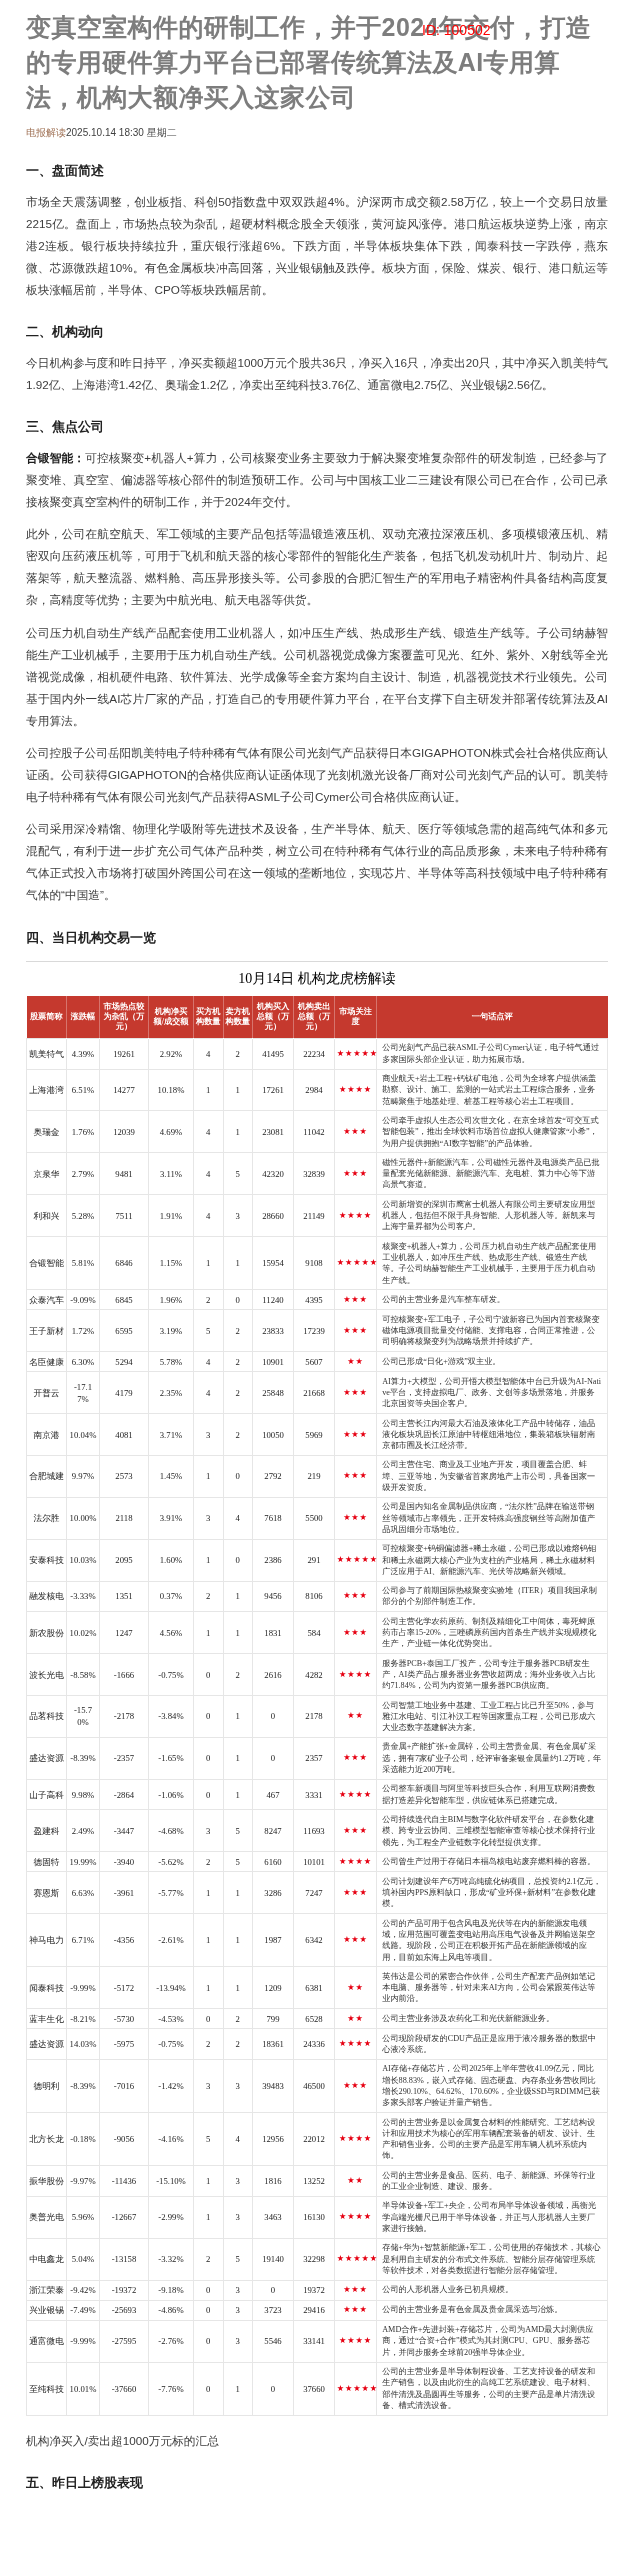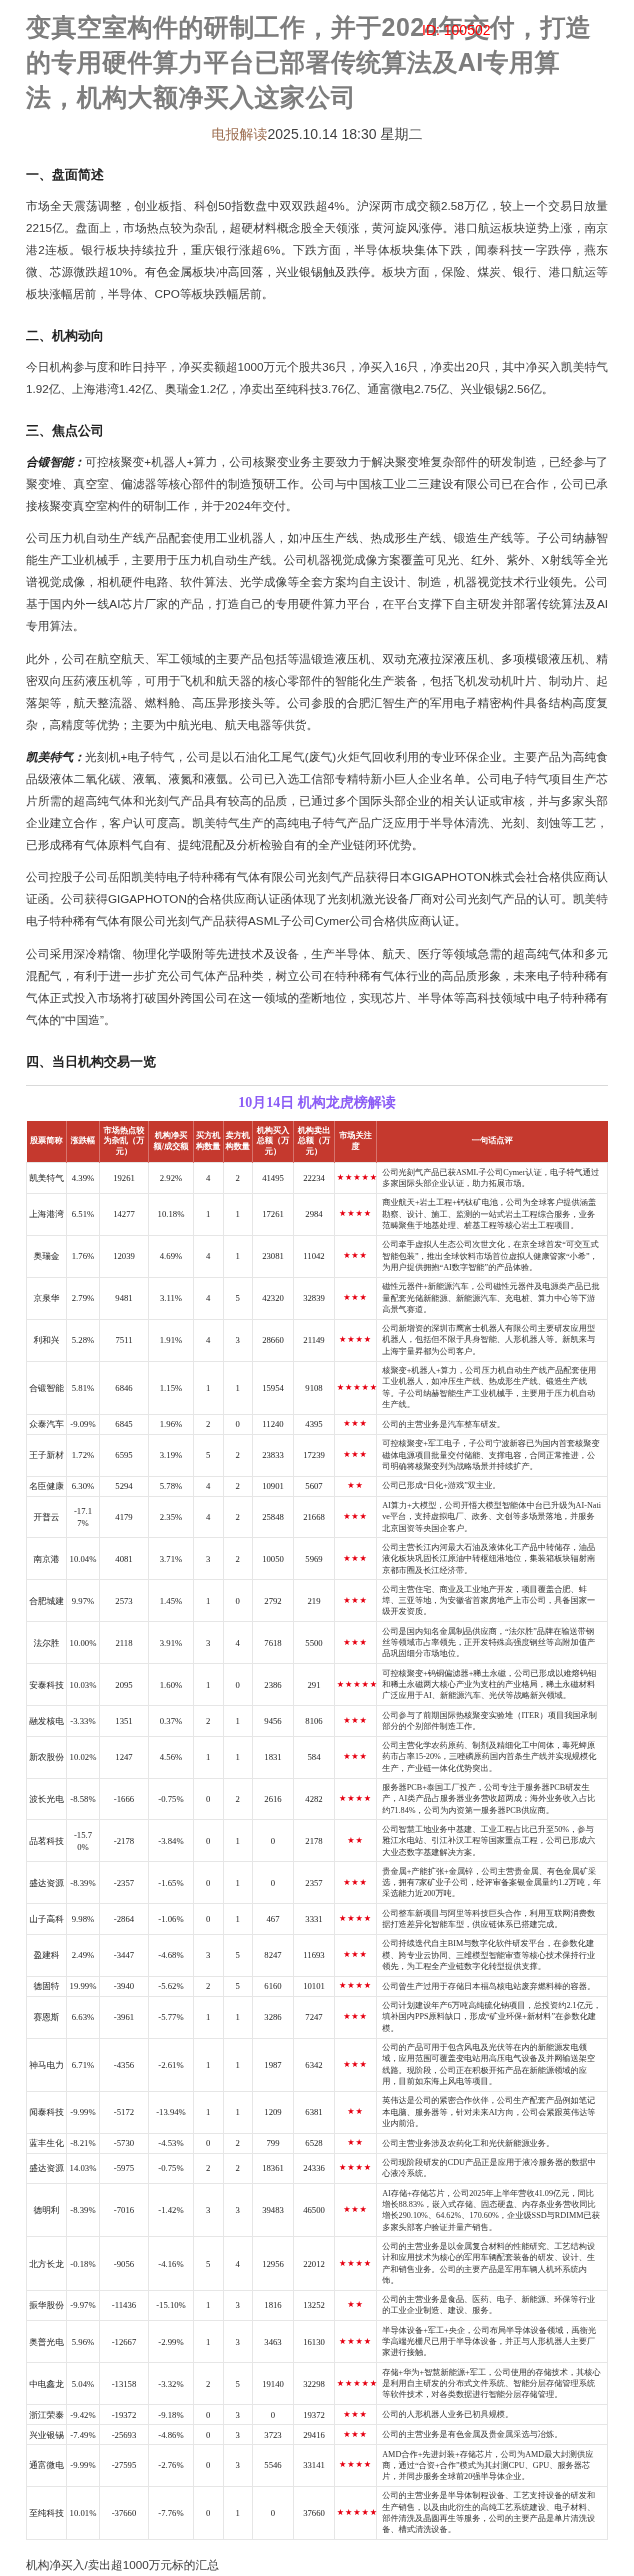--- a/index.html
+++ b/index.html
@@ -9,30 +9,30 @@
   }
   .page{padding:0 26px 35px;}
   h1.title{
     font-size:25px;line-height:35px;font-weight:700;color:#7d7d7d;
     margin:10.4px 0 0;letter-spacing:0.4px;
   }
   .watermark{
     position:absolute;left:422px;top:6px;color:#ff0000;font-size:14px;
     font-weight:400;white-space:nowrap;margin-top:16px;
   }
-  .meta{display:flex;justify-content:center;align-items:center;margin-top:10.4px;font-size:14px;}
+  .meta{display:flex;justify-content:flex-start;align-items:center;margin-top:10.4px;font-size:10px;}
   .meta .tag{color:#9e6f52;}
   .meta .date{color:#3f3f3f;}
   h2.sec{font-size:13px;font-weight:700;color:#222;margin:22.6px 0 0;}
   p.para{font-size:11.7px;line-height:22px;margin:10.4px 0 0;text-align:justify;color:#3c3c3c;}
-  p.para strong{color:#1f1f1f;font-style:italic;}
+  p.para strong{color:#1f1f1f;}
   .table-wrap{margin-top:14px;border-top:0.9px solid #d9d9d9;}
   .tbl-title{
     font-family:"Liberation Serif","DejaVu Serif",serif;
-    font-weight:700;font-size:14px;color:#8b5cf6;text-align:center;padding:7.8px 0 8.7px;
+    font-weight:400;font-size:14px;color:#000000;text-align:center;padding:7.8px 0 8.7px;
   }
   table.lhb{width:100%;border-collapse:collapse;table-layout:fixed;
     font-family:"Liberation Serif","DejaVu Serif",serif;}
   table.lhb thead th{
     background:#c5392e;color:#ffffff;font-size:8.2px;font-weight:700;
     padding:5.2px 0.9px;line-height:10.4px;border-right:0.9px solid rgba(255,255,255,0.3);
     vertical-align:middle;
   }
   table.lhb thead th:last-child{border-right:none;}
   table.lhb tbody td{
@@ -59,23 +59,22 @@
     <span class="date">2025.10.14 18:30 星期二</span>
   </div>
 
   <div id="sections-pre">
       <h2 class="sec">一、盘面简述</h2>
       <p class="para">市场全天震荡调整，创业板指、科创50指数盘中双双跌超4%。沪深两市成交额2.58万亿，较上一个交易日放量2215亿。盘面上，市场热点较为杂乱，超硬材料概念股全天领涨，黄河旋风涨停。港口航运板块逆势上涨，南京港2连板。银行板块持续拉升，重庆银行涨超6%。下跌方面，半导体板块集体下跌，闻泰科技一字跌停，燕东微、芯源微跌超10%。有色金属板块冲高回落，兴业银锡触及跌停。板块方面，保险、煤炭、银行、港口航运等板块涨幅居前，半导体、CPO等板块跌幅居前。</p>
       <h2 class="sec">二、机构动向</h2>
       <p class="para">今日机构参与度和昨日持平，净买卖额超1000万元个股共36只，净买入16只，净卖出20只，其中净买入凯美特气1.92亿、上海港湾1.42亿、奥瑞金1.2亿，净卖出至纯科技3.76亿、通富微电2.75亿、兴业银锡2.56亿。</p>
       <h2 class="sec">三、焦点公司</h2>
       <p class="para"><strong>合锻智能：</strong>可控核聚变+机器人+算力，公司核聚变业务主要致力于解决聚变堆复杂部件的研发制造，已经参与了聚变堆、真空室、偏滤器等核心部件的制造预研工作。公司与中国核工业二三建设有限公司已在合作，公司已承接核聚变真空室构件的研制工作，并于2024年交付。</p>
+      <p class="para">此外，公司在航空航天、军工领域的主要产品包括等温锻造液压机、双动充液拉深液压机、多项模锻液压机、精密双向压药液压机等，可用于飞机和航天器的核心零部件的智能化生产装备，包括飞机发动机叶片、制动片、起落架等，航天整流器、燃料舱、高压异形接头等。公司参股的合肥汇智生产的军用电子精密构件具备结构高度复杂，高精度等优势；主要为中航光电、航天电器等供货。</p>
       <p class="para">公司压力机自动生产线产品配套使用工业机器人，如冲压生产线、热成形生产线、锻造生产线等。子公司纳赫智能生产工业机械手，主要用于压力机自动生产线。公司机器视觉成像方案覆盖可见光、红外、紫外、X射线等全光谱视觉成像，相机硬件电路、软件算法、光学成像等全套方案均自主设计、制造，机器视觉技术行业领先。公司基于国内外一线AI芯片厂家的产品，打造自己的专用硬件算力平台，在平台支撑下自主研发并部署传统算法及AI专用算法。</p>
-      <p class="para">此外，公司在航空航天、军工领域的主要产品包括等温锻造液压机、双动充液拉深液压机、多项模锻液压机、精密双向压药液压机等，可用于飞机和航天器的核心零部件的智能化生产装备，包括飞机发动机叶片、制动片、起落架等，航天整流器、燃料舱、高压异形接头等。公司参股的合肥汇智生产的军用电子精密构件具备结构高度复杂，高精度等优势；主要为中航光电、航天电器等供货。</p>
-      <p class="para"><strong>凯美特气：</strong>光刻机+电子特气，公司是以石油化工尾气(废气)火炬气回收利用的专业环保企业。主要产品为高纯食品级液体二氧化碳、液氧、液氮和液氩。公司已入选工信部专精特新小巨人企业名单。公司电子特气项目生产芯片所需的超高纯气体和光刻气产品具有较高的品质，已通过多个国际头部企业的相关认证或审核，并与多家头部企业建立合作，客户认可度高。凯美特气生产的高纯电子特气产品广泛应用于半导体清洗、光刻、刻蚀等工艺，已形成稀有气体原料气自有、提纯混配及分析检验自有的全产业链闭环优势。</p>
       <p class="para">公司控股子公司岳阳凯美特电子特种稀有气体有限公司光刻气产品获得日本GIGAPHOTON株式会社合格供应商认证函。公司获得GIGAPHOTON的合格供应商认证函体现了光刻机激光设备厂商对公司光刻气产品的认可。凯美特电子特种稀有气体有限公司光刻气产品获得ASML子公司Cymer公司合格供应商认证。</p>
       <p class="para">公司采用深冷精馏、物理化学吸附等先进技术及设备，生产半导体、航天、医疗等领域急需的超高纯气体和多元混配气，有利于进一步扩充公司气体产品种类，树立公司在特种稀有气体行业的高品质形象，未来电子特种稀有气体正式投入市场将打破国外跨国公司在这一领域的垄断地位，实现芯片、半导体等高科技领域中电子特种稀有气体的“中国造”。</p>
       <h2 class="sec">四、当日机构交易一览</h2>
     </div>
 
   <div class="table-wrap">
     <div class="tbl-title">10月14日 机构龙虎榜解读</div>
     <table class="lhb" id="lhb-table">
         <colgroup>
           <col style="width: 40px;">

